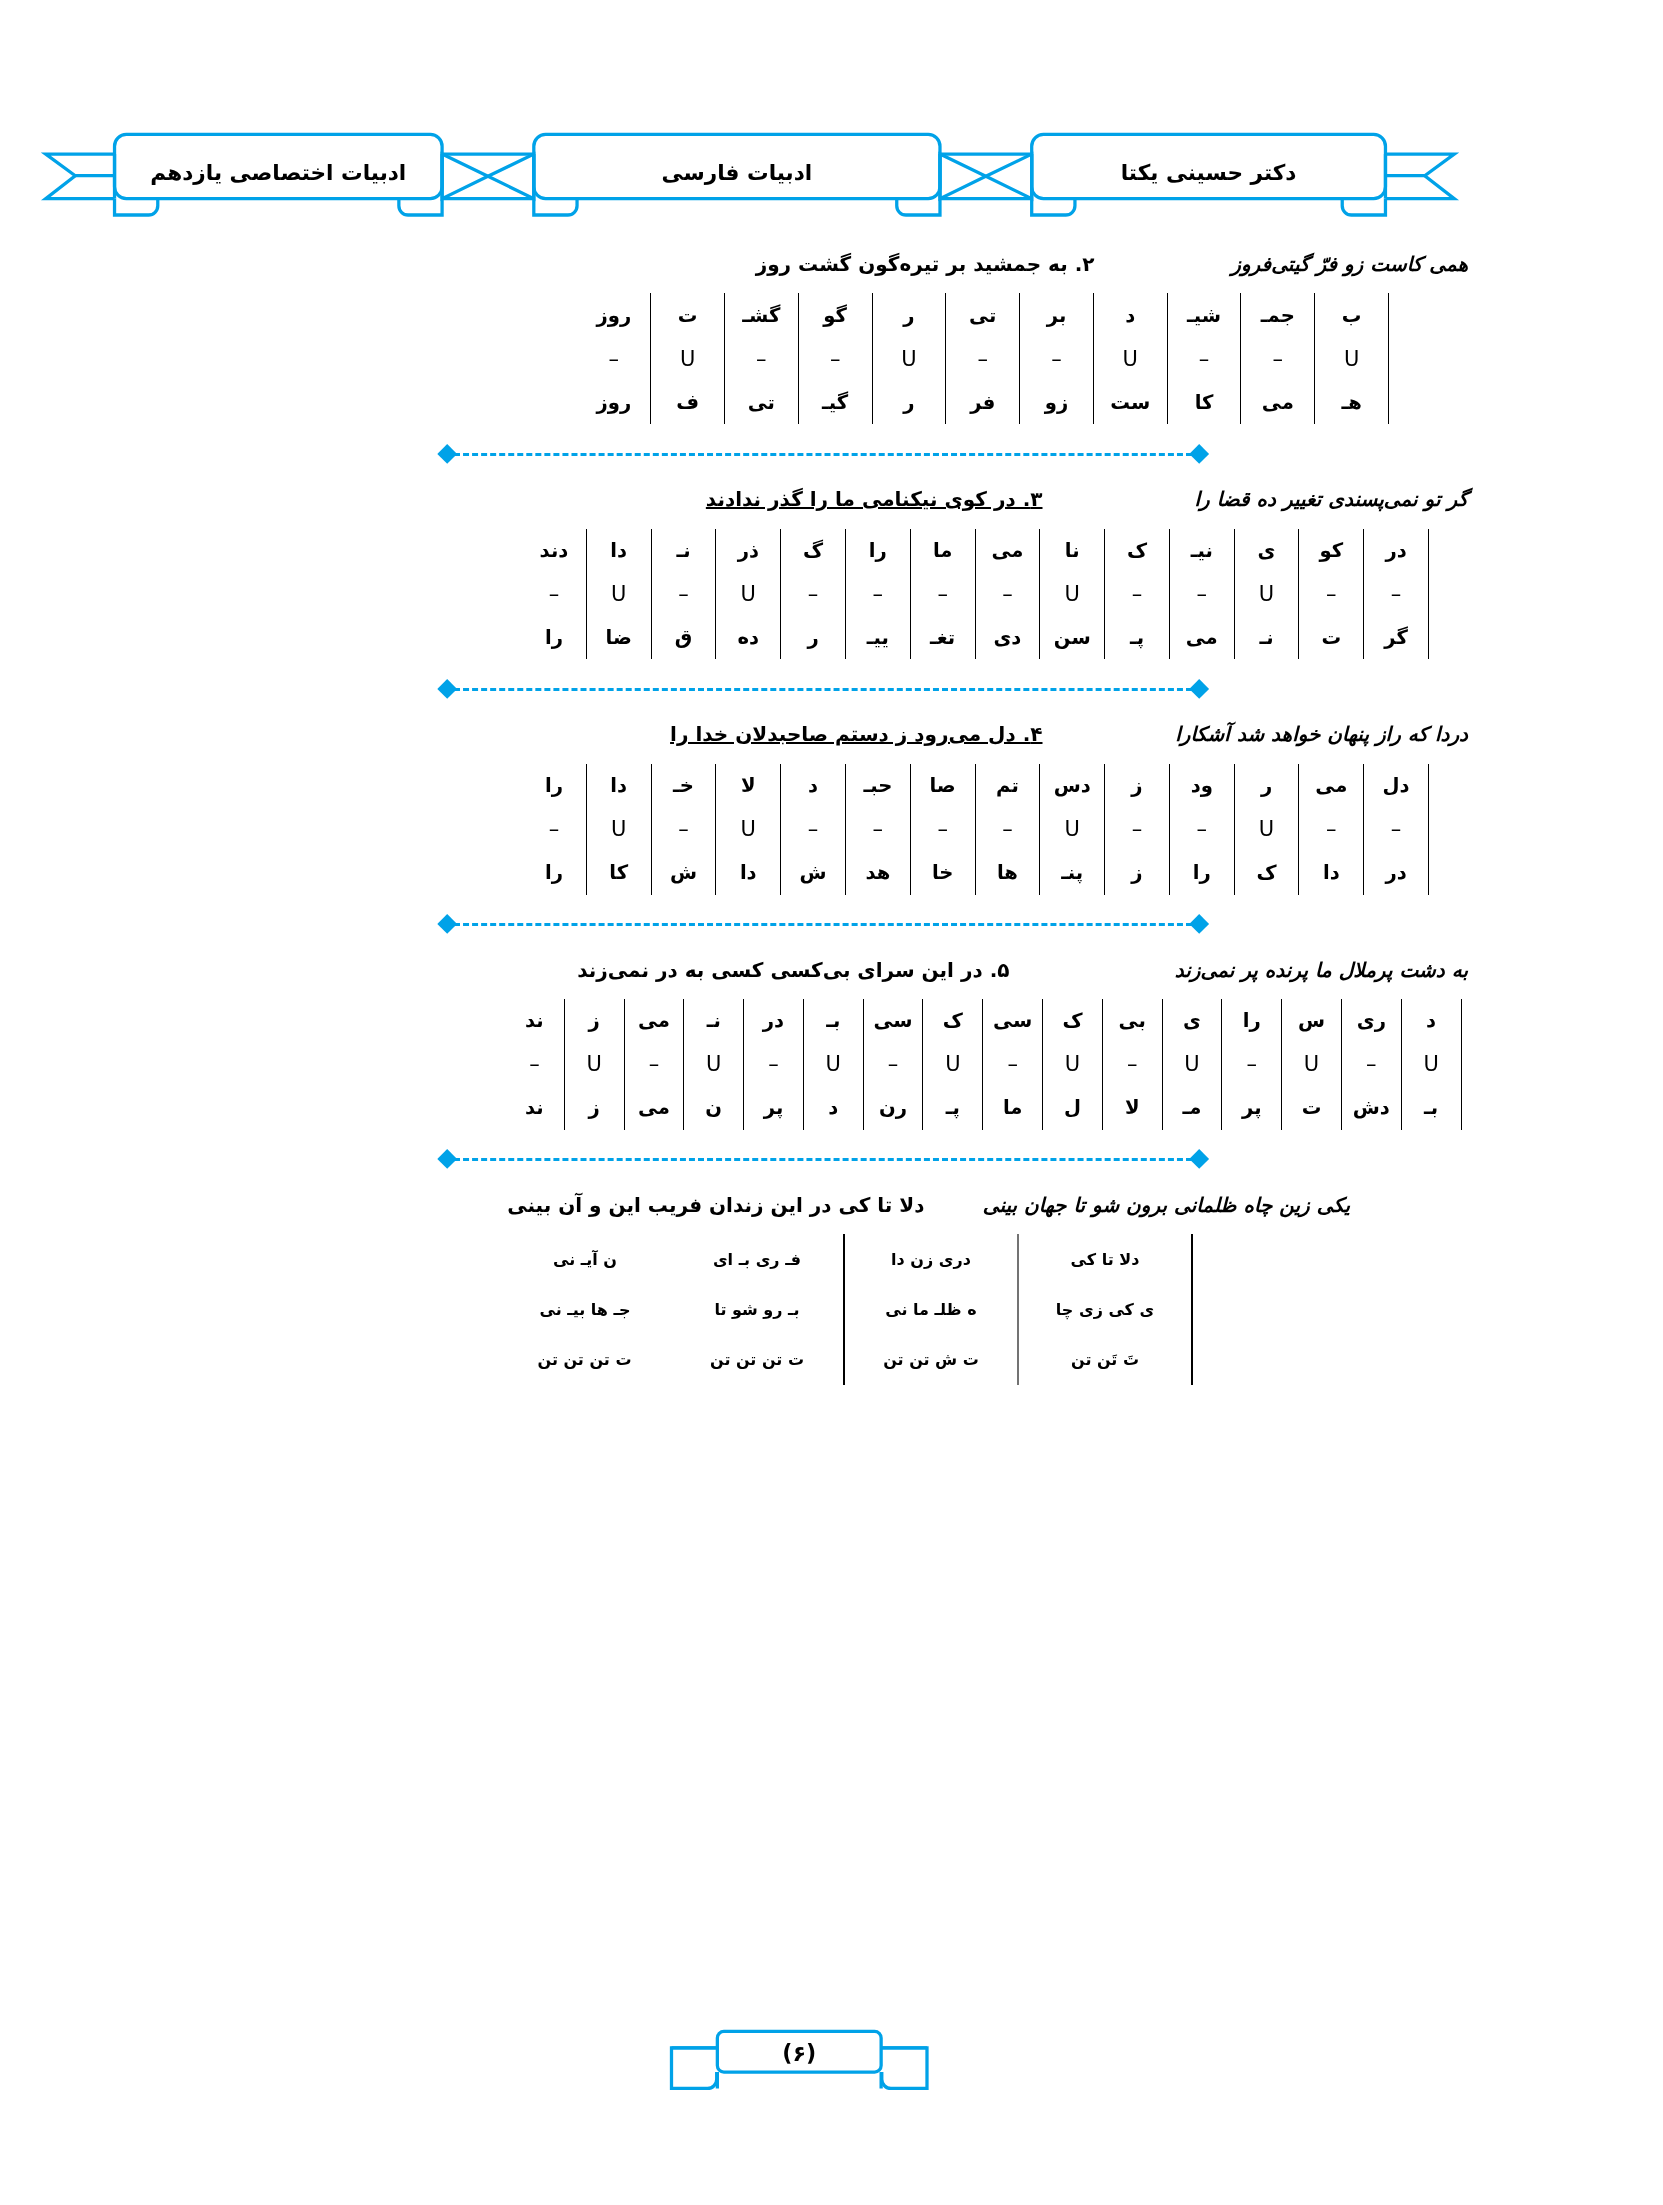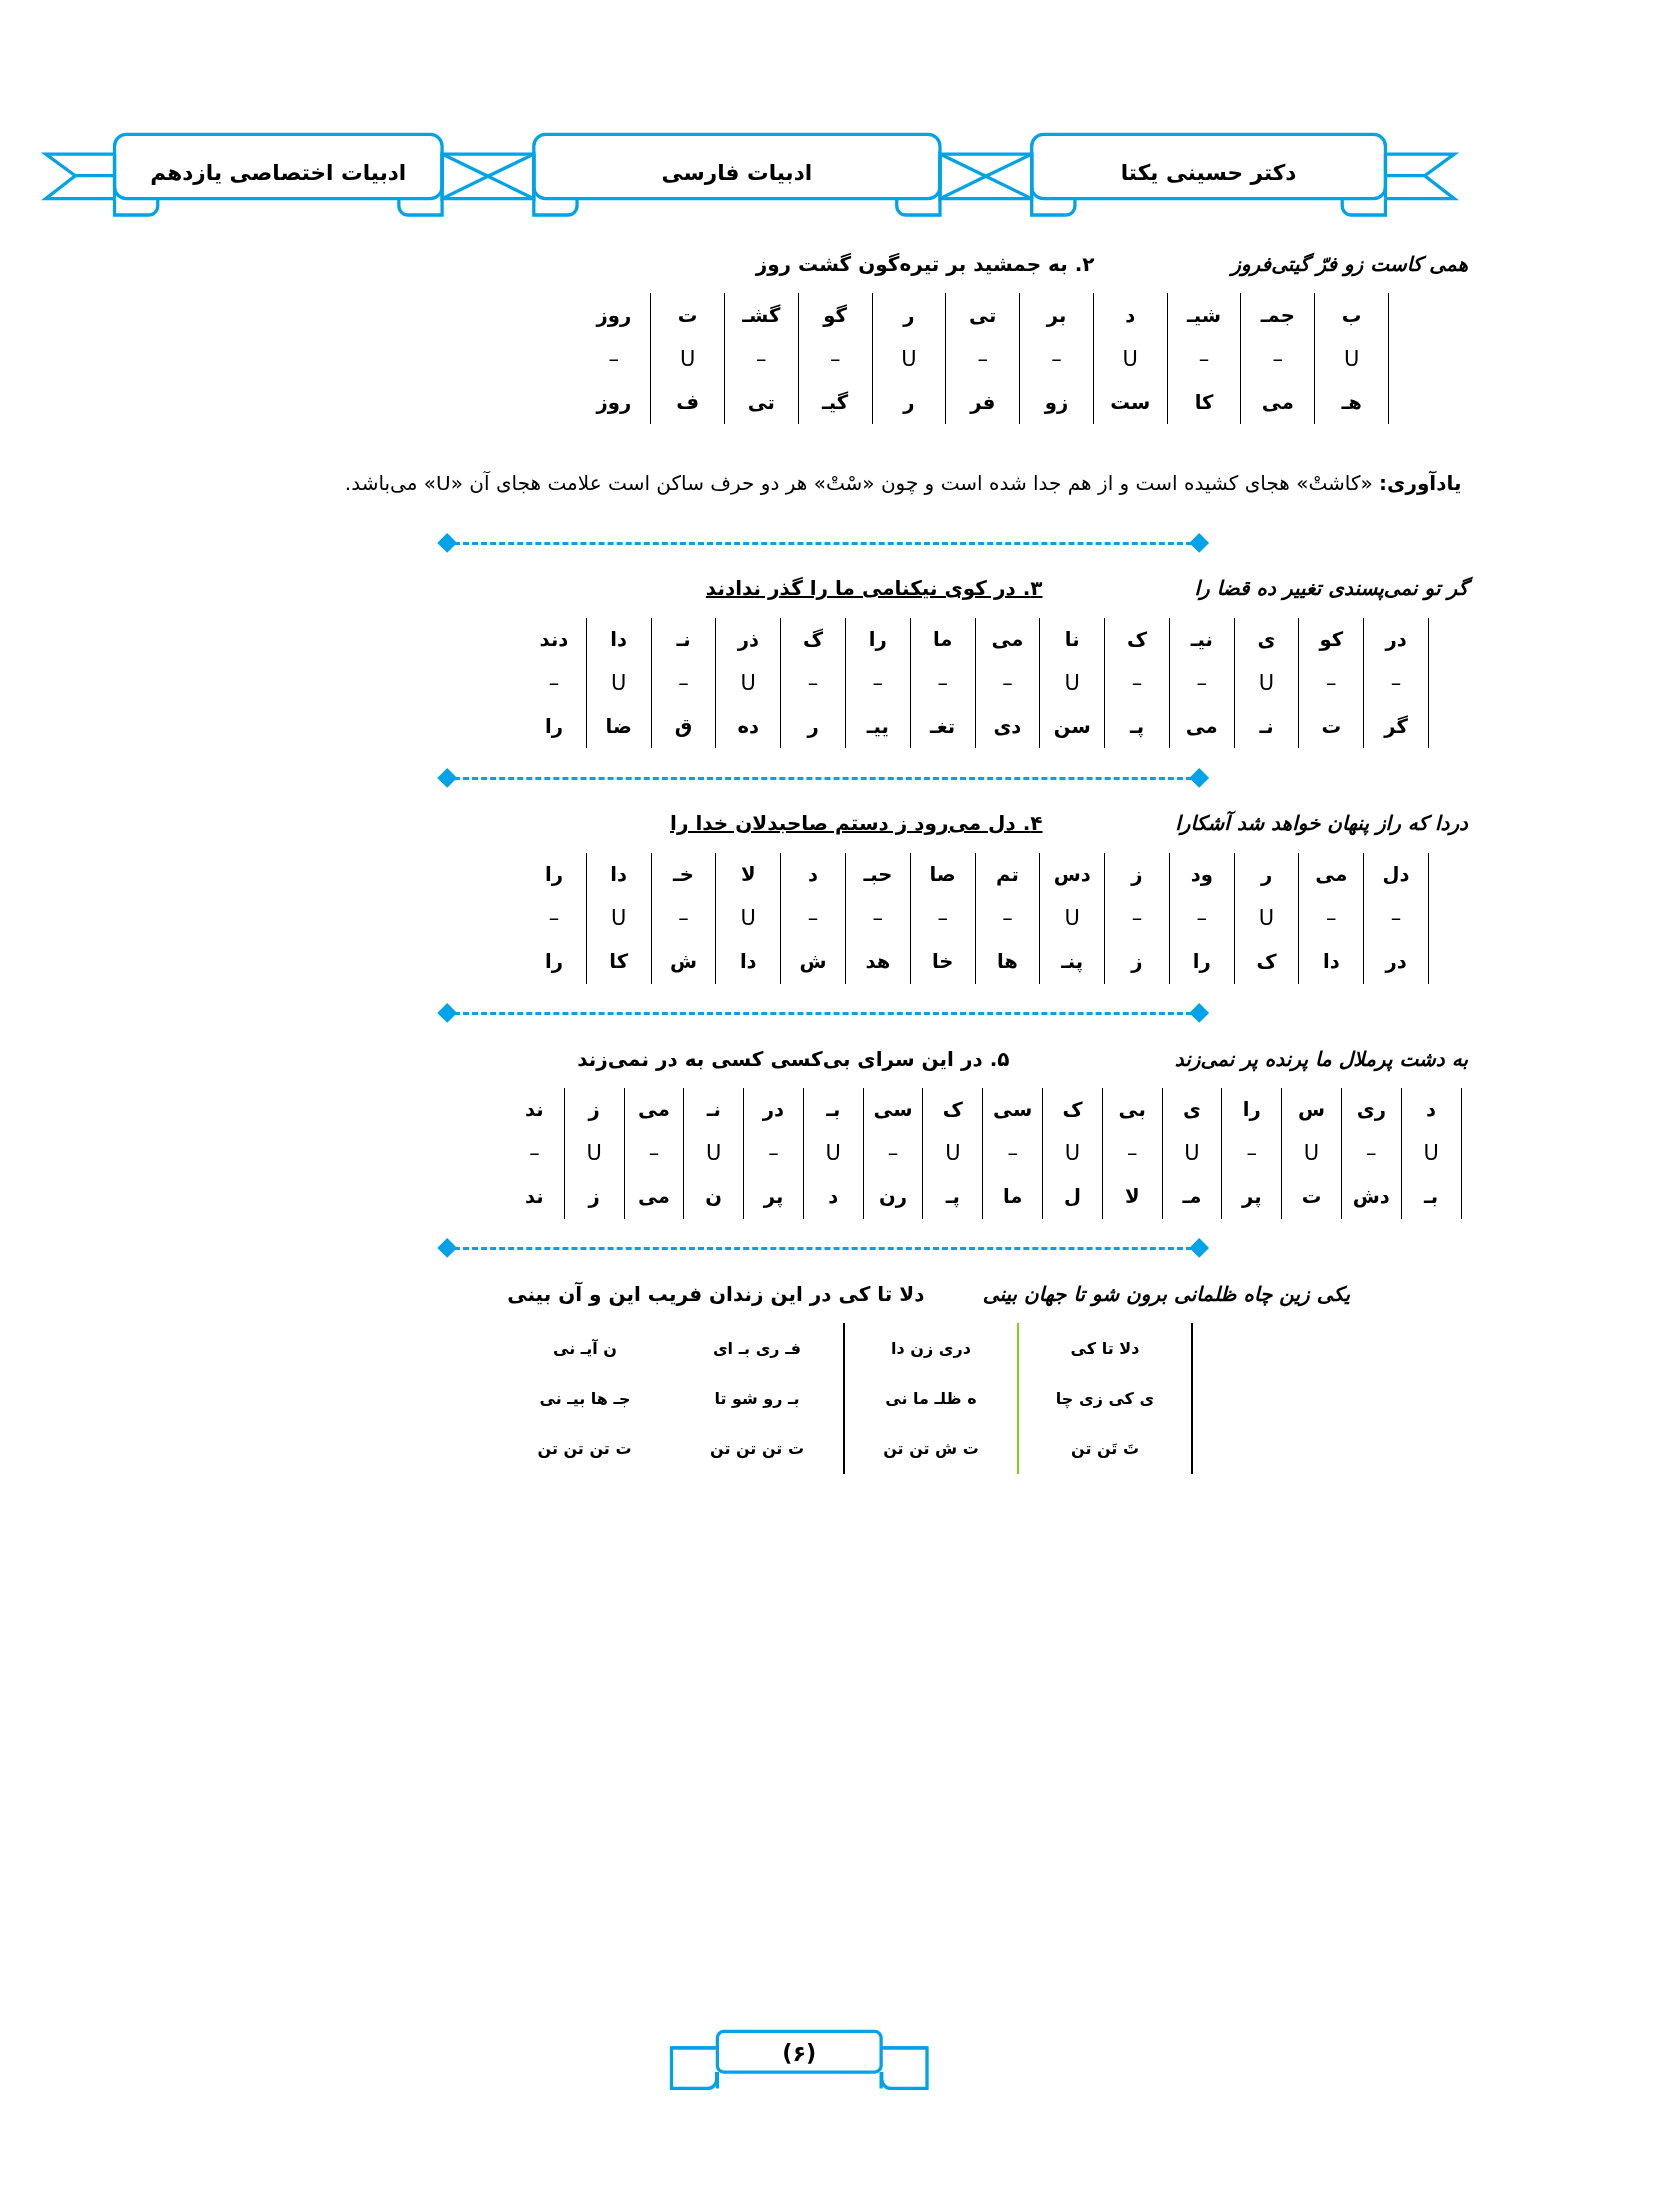--- a/index.html
+++ b/index.html
@@ -163,21 +163,21 @@
     border-right: 2px solid #000;
     text-align: center;
     vertical-align: middle;
     font-size: 16px;
     font-weight: 600;
     height: 45px;
     padding: 2.6px 17px;
     white-space: nowrap;
     min-width: 138px;
   }
-  table.final tr td:first-child { border-left: 2px solid #84cc16; }
+  table.final tr td:first-child { border-left: 2px solid #737373; }
   table.final tr td:last-child { border-right: none; }
 
   
   .footer-ribbon {
     position: absolute;
     bottom: 98px;
     left: 0;
     width: 1664px;
     height: 79px;
   }
@@ -278,24 +278,20 @@
         <td>ر</td>
         <td>گیـ</td>
         <td>تی</td>
         <td>ف</td>
         <td>روز</td>
       </tr>
     </tbody>
       </table>
   </div>
 
-  <div class="note">
-    <span class="note-title">یادآوری:</span>
-    <span>«کاشتْ» هجای کشیده است و از هم جدا شده است و چون  «سْتْ» هر دو حرف ساکن است علامت هجای آن «U» می‌باشد.</span>
-  </div>
 
   <div class="divider">
     <span class="dia"></span>
     <span class="dash-line"></span>
     <span class="dia"></span>
   </div>
 
   <div class="verse-line wide">
     <span class="verse-b">گر تو نمی‌پسندی تغییر ده قضا را</span>
     <span class="verse-a">۳. در کوی نیکنامی ما را گذر ندادند</span>

